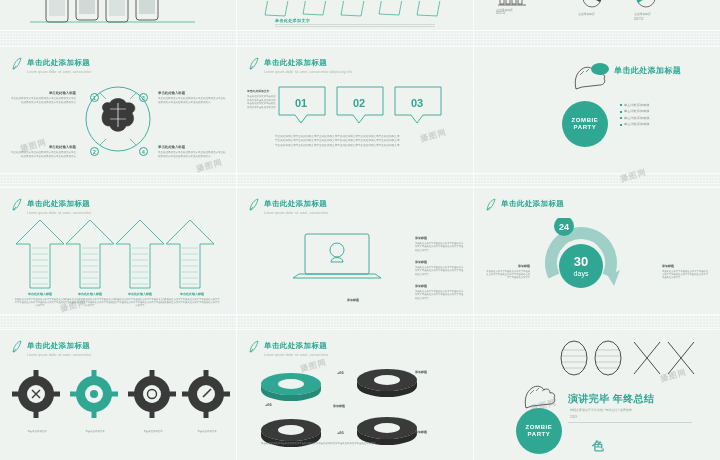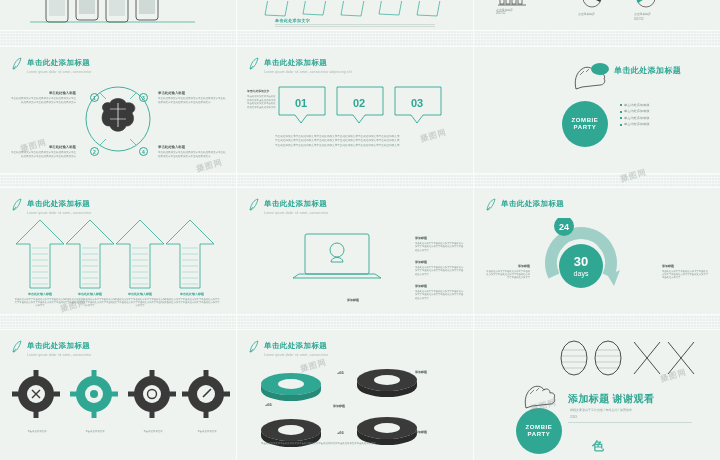--- a/index.html
+++ b/index.html
@@ -448,21 +448,21 @@
     <svg width="40" height="34" viewBox="0 0 40 34" style="position:absolute;left:44px;top:46px;">
       <path d="M8 32 C6 24 8 16 14 12 C18 9 24 10 26 14 C28 12 32 13 32 17 C35 16 38 19 36 22 C38 24 36 28 32 28 L14 30 Z" fill="none" stroke="#3a3a3a" stroke-width="0.8"></path>
       <path d="M12 18 L16 14 M18 15 L21 12 M24 15 L27 13" stroke="#3a3a3a" stroke-width="0.6"></path>
     </svg>
 
     <div class="badge-circle" style="position:absolute;left:42px;top:78px;width:46px;height:46px;flex-direction:column;line-height:1.15;">
       <span style="font-size:6px;letter-spacing:.6px;">ZOMBIE</span>
       <span style="font-size:6px;letter-spacing:.6px;">PARTY</span>
     </div>
 
-    <div class="ttl" style="position:absolute;left:94px;top:62px;font-size:10px;color:#2fa793;">添加标题  谢谢观看</div>
+    <div class="ttl" style="position:absolute;left:94px;top:62px;font-size:10px;color:#2fa793;">演讲完毕  年终总结</div>
     <div class="mini" style="position:absolute;left:96px;top:78px;font-size:3px;color:#8fa49d;">相框文案适用于工作报告 / 年终总结 / 教育教学</div>
     <div class="mini" style="position:absolute;left:96px;top:85px;font-size:3px;color:#8fa49d;">20XX</div>
     <div style="position:absolute;left:94px;top:92px;width:124px;height:0.8px;background:#cbd8d4;"></div>
     <div class="ttl" style="position:absolute;left:118px;top:108px;font-size:12px;color:#2fa793;opacity:.85;">色</div>
   </div>
 
   <div class="seam-v" style="left:236px;"></div>
   <div class="seam-v" style="left:473px;"></div>
   <div class="seam-h" style="top:30px;"></div>
   <div class="seam-h" style="top:46px;"></div>

